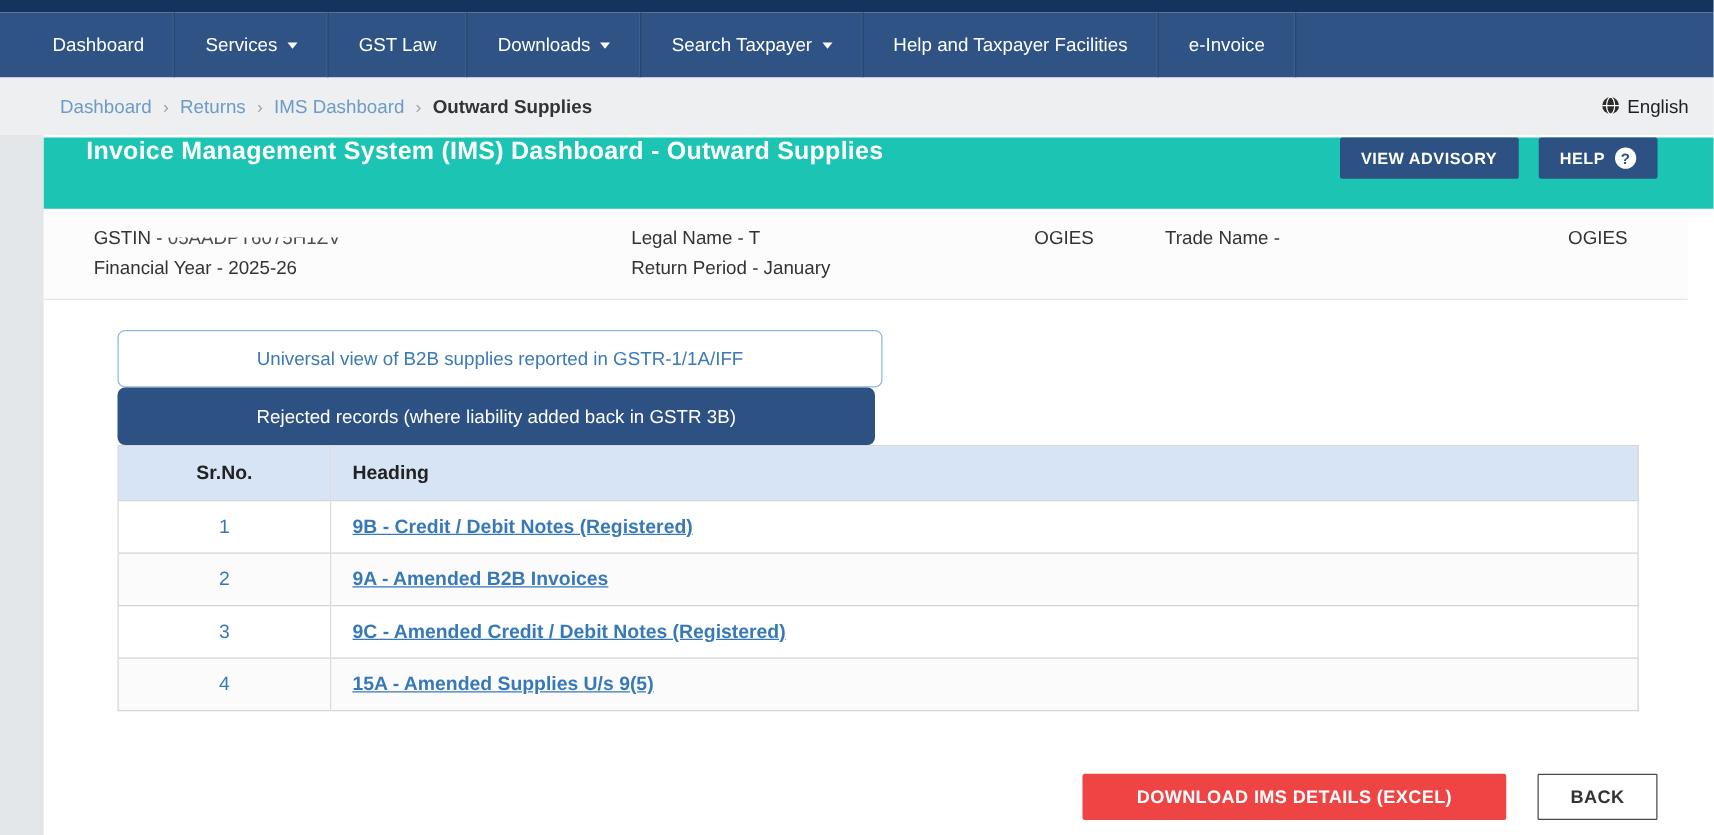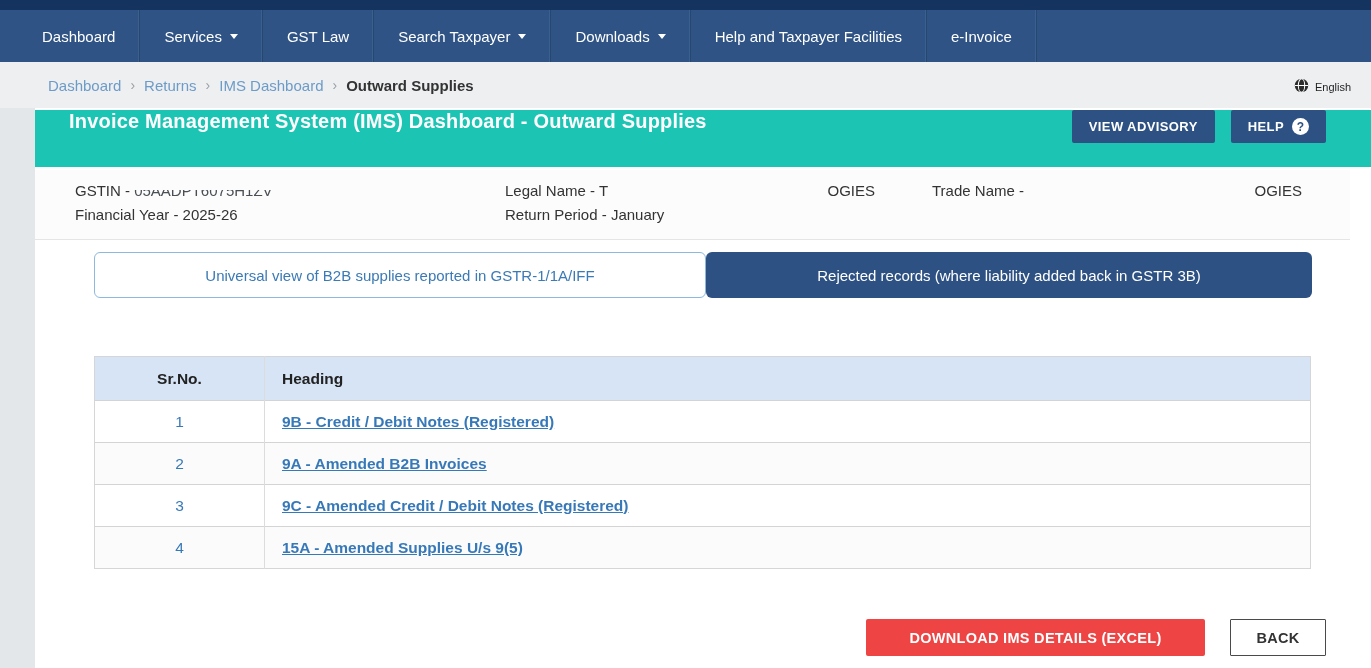--- a/index.html
+++ b/index.html
@@ -13,41 +13,41 @@
   
   .nav-bar { position:absolute; top:10px; left:0; width:100%; height:52px; background:#2e5384; display:flex; align-items:stretch; padding-left:18px; }
   .nav-item { display:flex; align-items:center; padding:0 24px; color:#ffffff; font-size:15px; border-right:1px solid #26486e; box-shadow:inset -1px 0 0 #3a6092; cursor:pointer; white-space:nowrap; }
   .caret { width:0; height:0; border-left:4px solid transparent; border-right:4px solid transparent; border-top:5px solid #ffffff; margin-left:8px; display:inline-block; }
 
   
   .crumb-bar { position:absolute; top:62px; left:0; width:100%; height:46px; background:#edeff1; display:flex; align-items:center; padding:0 20px 0 48px; font-size:15px; }
   .crumb-link { color:#6d9bc8; cursor:pointer; }
   .crumb-sep { color:#9aa0a6; margin:0 9px; font-size:14px; }
   .crumb-current { color:#333333; font-weight:600; }
-  .lang-box { margin-left:auto; display:flex; align-items:flex-end; gap:6px; color:#1f1f1f; font-size:11px; cursor:pointer; }
+  .lang-box { margin-left:auto; display:flex; align-items:flex-start; gap:6px; color:#1f1f1f; font-size:15px; cursor:pointer; }
 
   
   .gutter { position:absolute; top:108px; left:0; width:35px; height:560px; background:#e4e7ea; }
 
   
   .teal-header { position:absolute; top:110px; left:35px; width:1336px; height:57px; background:#1cc4b4; display:flex; align-items:flex-start; padding:0 45px 0 34px; }
   .page-title { color:#ffffff; font-size:20px; font-weight:700; letter-spacing:0.2px; }
   .hdr-buttons { margin-left:auto; display:flex; gap:16px; }
   .hdr-btn { background:#2d5182; color:#ffffff; border:none; height:33px; font-size:13px; font-weight:600; letter-spacing:0.4px; padding:0 17px; border-radius:2px; display:flex; align-items:center; cursor:pointer; font-family:"Liberation Sans",sans-serif; }
   .help-circle { width:17px; height:17px; border-radius:50%; background:#ffffff; color:#2d5182; font-weight:700; font-size:12px; display:inline-flex; align-items:center; justify-content:center; margin-left:8px; }
 
   
   .info-section { position:absolute; top:170px; left:35px; width:1315px; height:70px; background:#fcfcfc; border-bottom:1px solid #e5e5e5; font-size:15px; color:#333333; }
   .info-item { position:absolute; white-space:nowrap; }
   .mask-wrap { position:relative; display:inline-block; color:#4a4f55; }
   .mask-top { position:absolute; left:0; top:-1px; width:100%; height:9px; background:#fcfcfc; }
   .spread { display:flex; justify-content:space-between; }
 
   
-  .tabs { position:absolute; top:252px; left:94px; display:flex; }
+  .tabs { position:absolute; top:264px; left:94px; display:flex;flex-direction:column; }
   .tab { height:46px; display:flex; align-items:center; justify-content:center; font-size:15px; cursor:pointer; }
   .tab-inactive { width:612px; background:#ffffff; border:1px solid #8fb8df; border-radius:6px; color:#3a7ab5; }
   .tab-active { width:606px; background:#2d5182; border-radius:6px; color:#ffffff; }
 
   
   .ims-table { position:absolute; top:356px; left:94px; width:1217px; border-collapse:collapse; border:1px solid #d6d6d6; font-size:15.5px; }
   .ims-table th { height:44px; background:#d6e4f6; color:#222222; font-weight:700; }
   .ims-table td { height:42px; }
   .col-sr { width:170px; text-align:center; border-right:1px solid #dcdcdc; }
   .col-heading { text-align:left; padding-left:17px; }
@@ -72,25 +72,25 @@
         <span>Dashboard</span>
       </div>
     <div class="nav-item">
         <span>Services</span>
         <span class="caret"></span>
       </div>
     <div class="nav-item">
         <span>GST Law</span>
       </div>
     <div class="nav-item">
-        <span>Search Taxpayer</span>
+        <span>Downloads</span>
         <span class="caret"></span>
       </div>
     <div class="nav-item">
-        <span>Downloads</span>
+        <span>Search Taxpayer</span>
         <span class="caret"></span>
       </div>
     <div class="nav-item">
         <span>Help and Taxpayer Facilities</span>
       </div>
     <div class="nav-item">
         <span>e-Invoice</span>
       </div>
   </nav>
 

